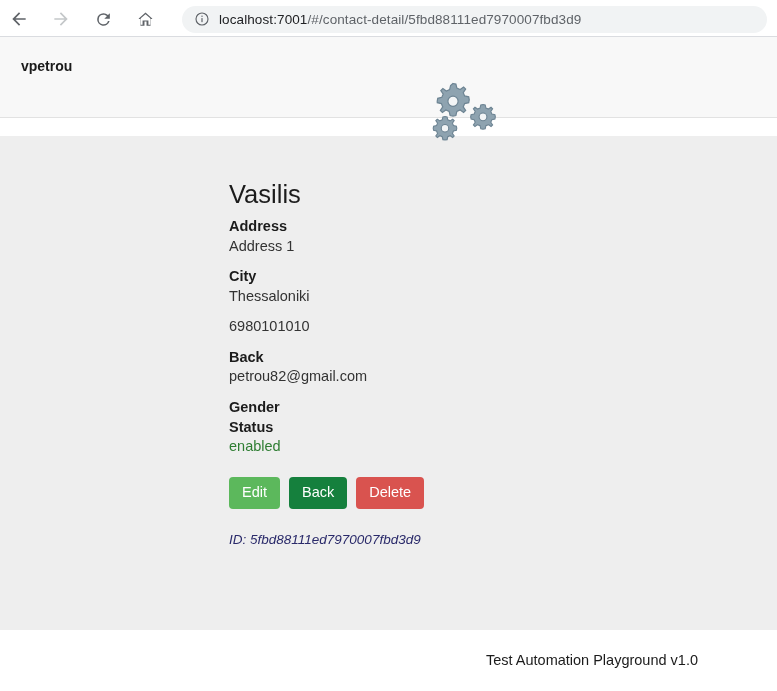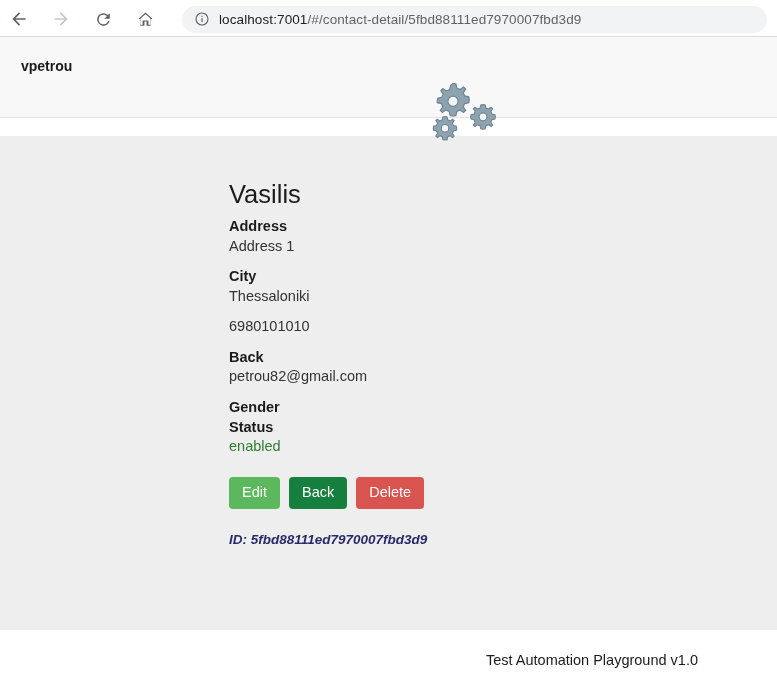--- a/index.html
+++ b/index.html
@@ -162,21 +162,21 @@
     cursor: pointer;
     line-height: 1.2;
   }
   .btn-edit   { background: #5cb85c; }
   .btn-back   { background: #15803d; }
   .btn-delete { background: #d9534f; }
 
   .contact-id {
     margin-top: 23px;
     font-size: 13.5px;
-    font-weight: bold;
+    font-weight: normal;
     font-style: italic;
     color: #2a2a6a;
   }
 
   
   .footer {
     height: 74px;
     background: #ffffff;
     position: relative;
   }

